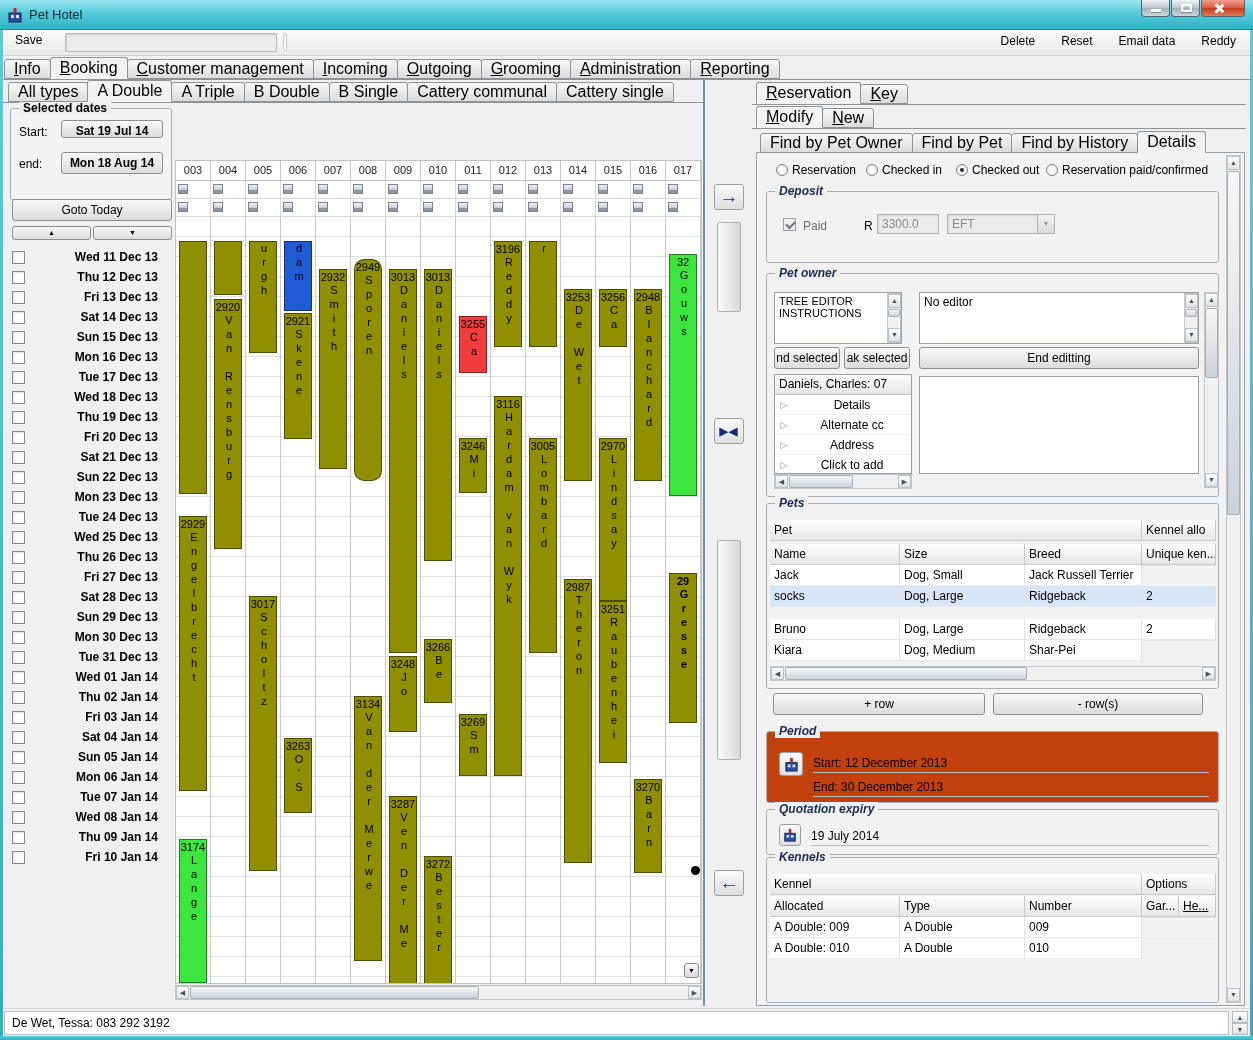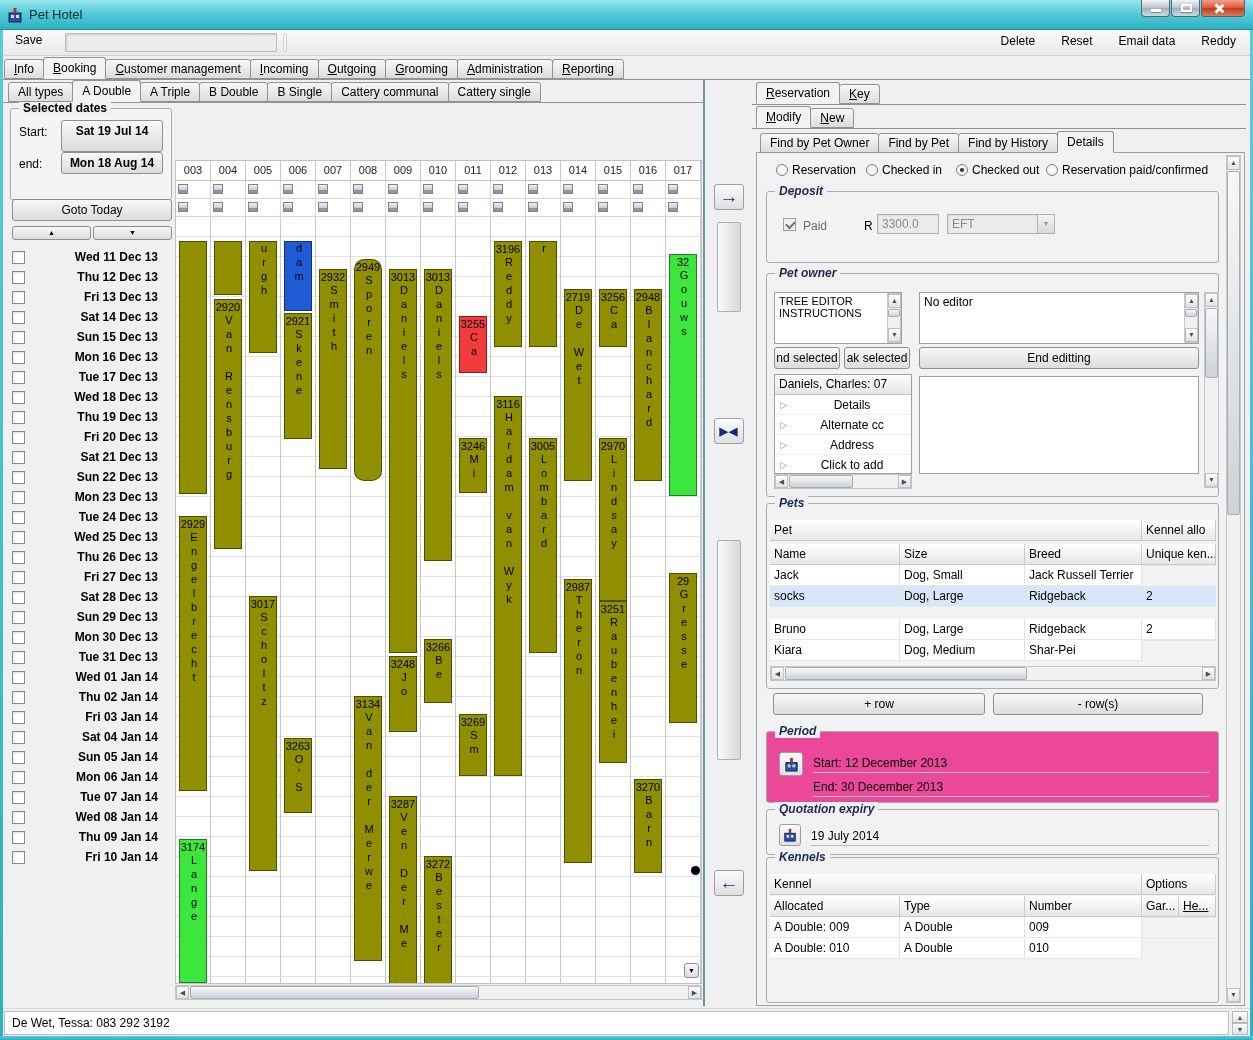--- a/index.html
+++ b/index.html
@@ -25,21 +25,21 @@
   
   .toolbar{position:absolute;left:3px;top:30px;width:1247px;height:26px;
     background:linear-gradient(#fbfbfb,#e9e9e9);border-bottom:1px solid #d2d2d2;}
   .tbtn{display:inline-block;padding:3px 8px;cursor:default}
   .tb-sunken{position:absolute;border:1px solid #bdbdbd;background:#ececec;box-shadow:inset 1px 1px 2px rgba(0,0,0,.14);border-radius:1px}
   .tb-grip{position:absolute;width:4px;border:1px solid #cfcfcf;background:#f6f6f6;border-radius:2px}
   #tb-right{position:absolute;right:6px;top:1px;display:flex;gap:10px}
 
   
   .tabrow{position:absolute;display:flex;align-items:flex-end;white-space:nowrap}
-  .tab{height:20px;line-height:18px;padding:0 9px;font-size:12px;
+  .tab{height:20px;line-height:18px;padding:0 9px;font-size:16px;
     background:linear-gradient(#f7f7f7,#dcdcdc);border:1px solid #8f9396;border-radius:3px 3px 0 0;margin-right:-1px;position:relative;z-index:1}
   .tab.active{height:22px;line-height:20px;background:#f2f2f2;border-bottom:1px solid #f2f2f2;z-index:3}
   .hairline{position:absolute;height:1px;background:#8f9396}
 
   
   .grpbox{position:absolute;border:1px solid #a8adb3;border-radius:3px;background:#f4f4f4}
   .grp-title{position:absolute;top:-8px;left:8px;background:#f0f0f0;padding:0 4px;font-weight:bold}
   .grp-title.it{font-style:italic;color:#1d2a52}
   .btn{display:inline-block;text-align:center;background:linear-gradient(#f8f8f8,#dcdcdc);
     border:1px solid #8e8f8f;border-radius:3px;font-size:12px;cursor:default}
@@ -178,21 +178,21 @@
     <div class="tab">B Double</div>
     <div class="tab">B Single</div>
     <div class="tab">Cattery communal</div>
     <div class="tab">Cattery single</div>
   </div>
 <div class="hairline" style="left:3px;top:102px;width:701px"></div>
 
 <div class="grpbox" style="left:10px;top:108px;width:162px;height:92px">
   <div class="grp-title">Selected dates</div>
   <span class="abs" style="left:8px;top:16px">Start:</span>
-  <span class="btn datebtn abs" style="left:50px;top:11px;width:102px;height:32px;line-height:20px">Sat 19 Jul 14</span>
+  <span class="btn datebtn abs" style="left:50px;top:11px;width:102px;height:18px;line-height:20px">Sat 19 Jul 14</span>
   <span class="abs" style="left:8px;top:48px">end:</span>
   <span class="btn datebtn abs" style="left:50px;top:43px;width:102px;height:22px;line-height:20px">Mon 18 Aug 14</span>
 </div>
 <span class="btn abs" style="left:12px;top:199px;width:160px;height:22px;line-height:20px">Goto Today</span>
 <span class="btn abs" style="left:12px;top:226px;width:79px;height:14px;font-size:7px;line-height:12px">▲</span>
 <span class="btn abs" style="left:93px;top:226px;width:79px;height:14px;font-size:7px;line-height:12px">▼</span>
 <div id="date-list" class="abs" style="left:12px;top:247px">
     <div class="daterow">
       <span class="cb"></span>
       <span class="dlabel">Wed 11 Dec 13</span>
@@ -462,21 +462,21 @@
         <span class="bname">Hardam van Wyk</span>
       </div>
       <div class="bar" style="left: 353px; top: 24px; height: 106px; background: rgb(143, 143, 0);">
         <span class="bname">r</span>
       </div>
       <div class="bar" style="left: 353px; top: 221px; height: 215px; background: rgb(143, 143, 0);">
         <div class="bnum">3005</div>
         <span class="bname">Lombard</span>
       </div>
       <div class="bar" style="left: 388px; top: 72px; height: 192px; background: rgb(143, 143, 0);">
-        <div class="bnum">2719</div>
+        <div class="bnum">3253</div>
         <span class="bname">De Wet</span>
       </div>
       <div class="bar" style="left: 388px; top: 362px; height: 284px; background: rgb(143, 143, 0);">
         <div class="bnum">2987</div>
         <span class="bname">Theron</span>
       </div>
       <div class="bar" style="left: 423px; top: 72px; height: 58px; background: rgb(143, 143, 0);">
         <div class="bnum">3256</div>
         <span class="bname">Ca</span>
       </div>
@@ -493,21 +493,21 @@
         <span class="bname">Blanchard</span>
       </div>
       <div class="bar" style="left: 458px; top: 562px; height: 94px; background: rgb(143, 143, 0);">
         <div class="bnum">3270</div>
         <span class="bname">Barn</span>
       </div>
       <div class="bar" style="left: 493px; top: 37px; height: 242px; background: rgb(60, 230, 60);">
         <div class="bnum">32</div>
         <span class="bname">Gouws</span>
       </div>
-      <div class="bar" style="left: 493px; top: 356px; height: 150px; background: rgb(143, 143, 0);">
+      <div class="bar" style="left: 493px; top: 356px; height: 150px; background: rgb(143, 143, 0); font-weight: bold;">
         <div class="bnum">29</div>
         <span class="bname">Gresse</span>
       </div>
     </div>
 </div>
 <div class="sbh" style="left:175px;top:985px;width:527px">
     <div class="sb-btn">◀</div>
     <div class="sb-track">
       <div class="sb-thumb"></div>
     </div>
@@ -645,21 +645,21 @@
         <div class="sb-btn">◀</div>
         <div class="sb-track">
           <div class="sb-thumb"></div>
         </div>
         <div class="sb-btn">▶</div>
       </div>
   </div>
   <span class="btn abs" style="left:16px;top:540px;width:212px;height:22px;line-height:20px">+ row</span>
   <span class="btn abs" style="left:236px;top:540px;width:210px;height:22px;line-height:20px">- row(s)</span>
 
-  <div class="grpbox" style="left:9px;top:578px;width:453px;height:72px;background:#ec4899">
+  <div class="grpbox" style="left:9px;top:578px;width:453px;height:72px;background:#c2410c">
     <div class="grp-title it">Period</div>
     <div class="icobtn" style="left:12px;top:20px">
       <svg width="15" height="15" viewBox="0 0 16 16">
         <rect x="2" y="6" width="12" height="9" fill="#2b4fa0" stroke="#13264f"></rect>
         <rect x="4" y="8" width="3" height="3" fill="#cfe0ff"></rect>
           <rect x="9" y="8" width="3" height="3" fill="#cfe0ff"></rect>
         <rect x="6.5" y="1" width="3" height="5" fill="#b03030"></rect>
       </svg>
     </div>
     <span class="abs" style="left:46px;top:24px">Start: 12 December 2013</span>

